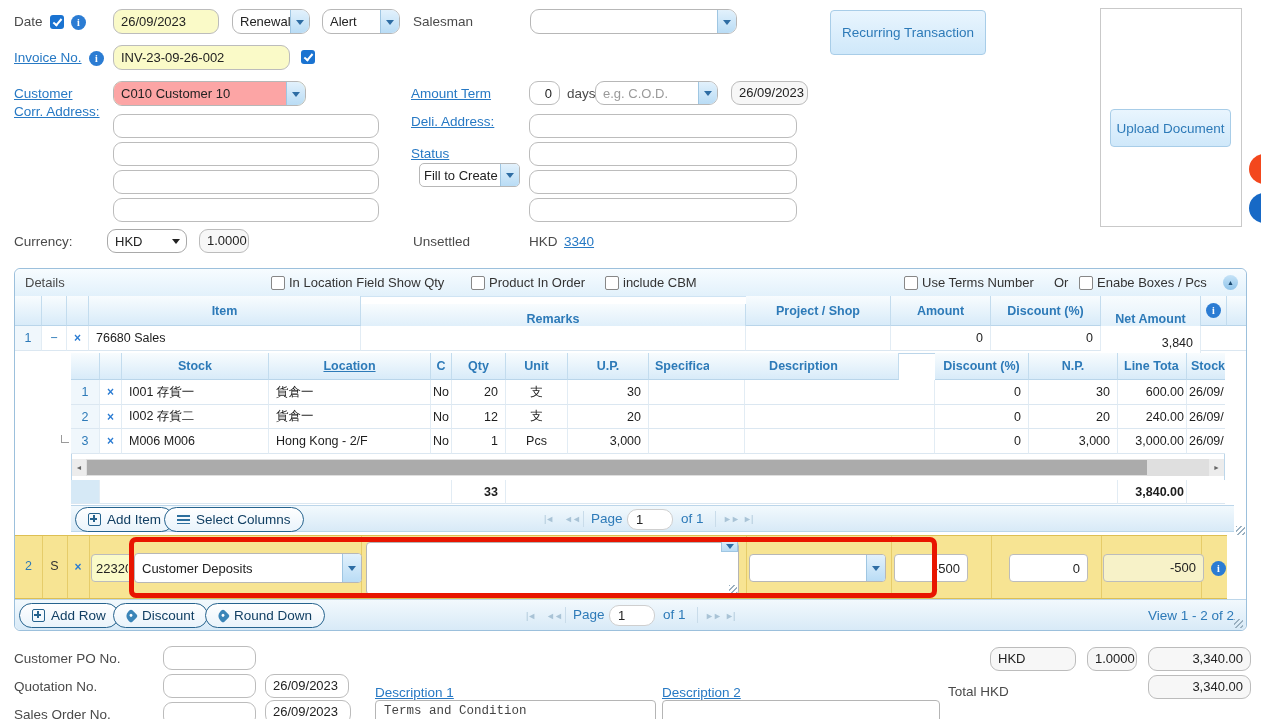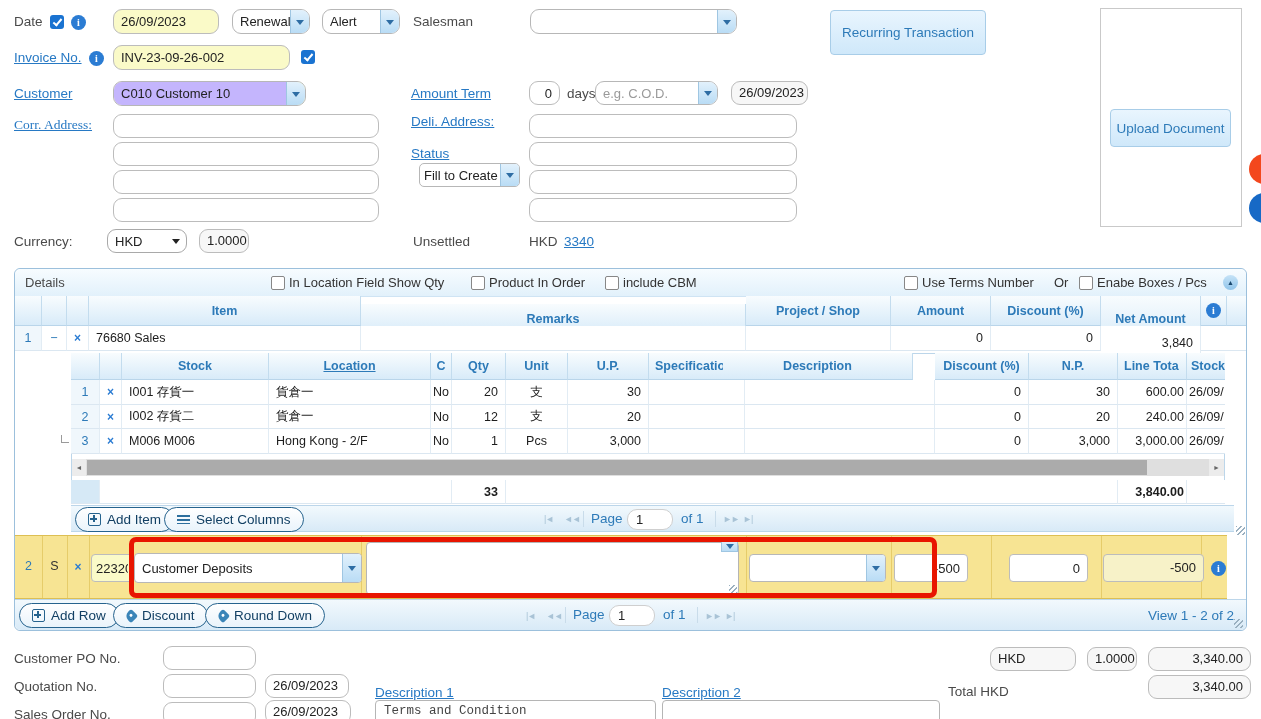--- a/index.html
+++ b/index.html
@@ -75,33 +75,33 @@
   </div>
   <div class="btn-lite" style="left:830px;top:10px;width:156px;height:45px;">Recurring Transaction</div>
 
   <a class="link" style="left:14px;top:50px;">Invoice No.</a>
   <span class="info" style="left:89px;top:51px;">i</span>
   <input class="inp yel" style="left: 113px; top: 45px; width: 177px; height: 25px;" value="INV-23-09-26-002">
   <span class="cb" style="left:301px;top:50px;"></span>
 
   <a class="link" style="left:14px;top:86px;">Customer</a>
   <div class="combo" style="left:113px;top:81px;width:193px;height:25px;background:#fafac8;">
-    <span class="ct" style="background:#c4b5fd;">C010 Customer 10</span>
+    <span class="ct" style="background:#fca5a5;">C010 Customer 10</span>
       <span class="carr"></span>
   </div>
   <a class="link" style="left:411px;top:86px;">Amount Term</a>
   <input class="inp rt" style="left: 529px; top: 81px; width: 31px; height: 24px;" value="0">
   <span class="lbl" style="left:567px;top:86px;">days</span>
   <div class="combo" style="left:595px;top:81px;width:123px;height:24px;">
     <span class="ct ph">e.g. C.O.D.</span>
       <span class="carr"></span>
   </div>
   <div class="inp ro" style="left:731px;top:81px;width:77px;height:24px;line-height:22px;">26/09/2023</div>
 
-  <a class="link" style="left:14px;top:117px;font-family:Liberation Serif, serif;">Corr. Address:</a>
+  <a class="link" style="left:14px;top:104px;">Corr. Address:</a>
   <input class="inp" style="left: 113px; top: 114px; width: 266px; height: 24px;">
   <input class="inp" style="left: 113px; top: 142px; width: 266px; height: 24px;">
   <input class="inp" style="left: 113px; top: 170px; width: 266px; height: 24px;">
   <input class="inp" style="left: 113px; top: 198px; width: 266px; height: 24px;">
 
   <a class="link" style="left:411px;top:114px;">Deli. Address:</a>
   <a class="link" style="left:411px;top:146px;">Status</a>
   <div class="combo" style="left:419px;top:163px;width:101px;height:24px;border-radius:5px;">
     <span class="ct" style="padding:0 4px;">Fill to Create</span>
       <span class="carr"></span>
@@ -183,21 +183,21 @@
 
       <div class="gh" style="left:0;top:0;width:29px;height:27px;"></div>
       <div class="gh" style="left:29px;top:0;width:22px;height:27px;"></div>
       <div class="gh" style="left:51px;top:0;width:147px;height:27px;">Stock</div>
       <div class="gh" style="left:198px;top:0;width:162px;height:27px;text-decoration:underline;">Location</div>
       <div class="gh" style="left:360px;top:0;width:21px;height:27px;">C</div>
       <div class="gh" style="left:381px;top:0;width:54px;height:27px;">Qty</div>
       <div class="gh" style="left:435px;top:0;width:62px;height:27px;">Unit</div>
       <div class="gh" style="left:497px;top:0;width:81px;height:27px;">U.P.</div>
       <div class="gh" style="left:578px;top:0;width:96px;height:27px;justify-content:flex-start;padding-left:6px;">Specification</div>
-      <div class="gh" style="left:652px;top:0;width:190px;height:27px;">Description</div>
+      <div class="gh" style="left:638px;top:0;width:190px;height:27px;">Description</div>
       <div class="gh" style="left:864px;top:0;width:94px;height:27px;">Discount (%)</div>
       <div class="gh" style="left:958px;top:0;width:89px;height:27px;">N.P.</div>
       <div class="gh" style="left:1047px;top:0;width:69px;height:27px;justify-content:flex-start;padding-left:6px;">Line Tota</div>
       <div class="gh" style="left:1116px;top:0;width:38px;height:27px;justify-content:flex-start;padding-left:4px;border-right:none;">Stock</div>
 
       <div class="cell blue" style="left:0;top:27px;width:29px;height:25px;justify-content:center;background:#f0f7fc;">1</div>
       <div class="cell" style="left:29px;top:27px;width:22px;height:25px;justify-content:center;">
           <span class="del">×</span>
         </div>
       <div class="cell" style="left:51px;top:27px;width:147px;height:25px;">I001 存貨一</div>

